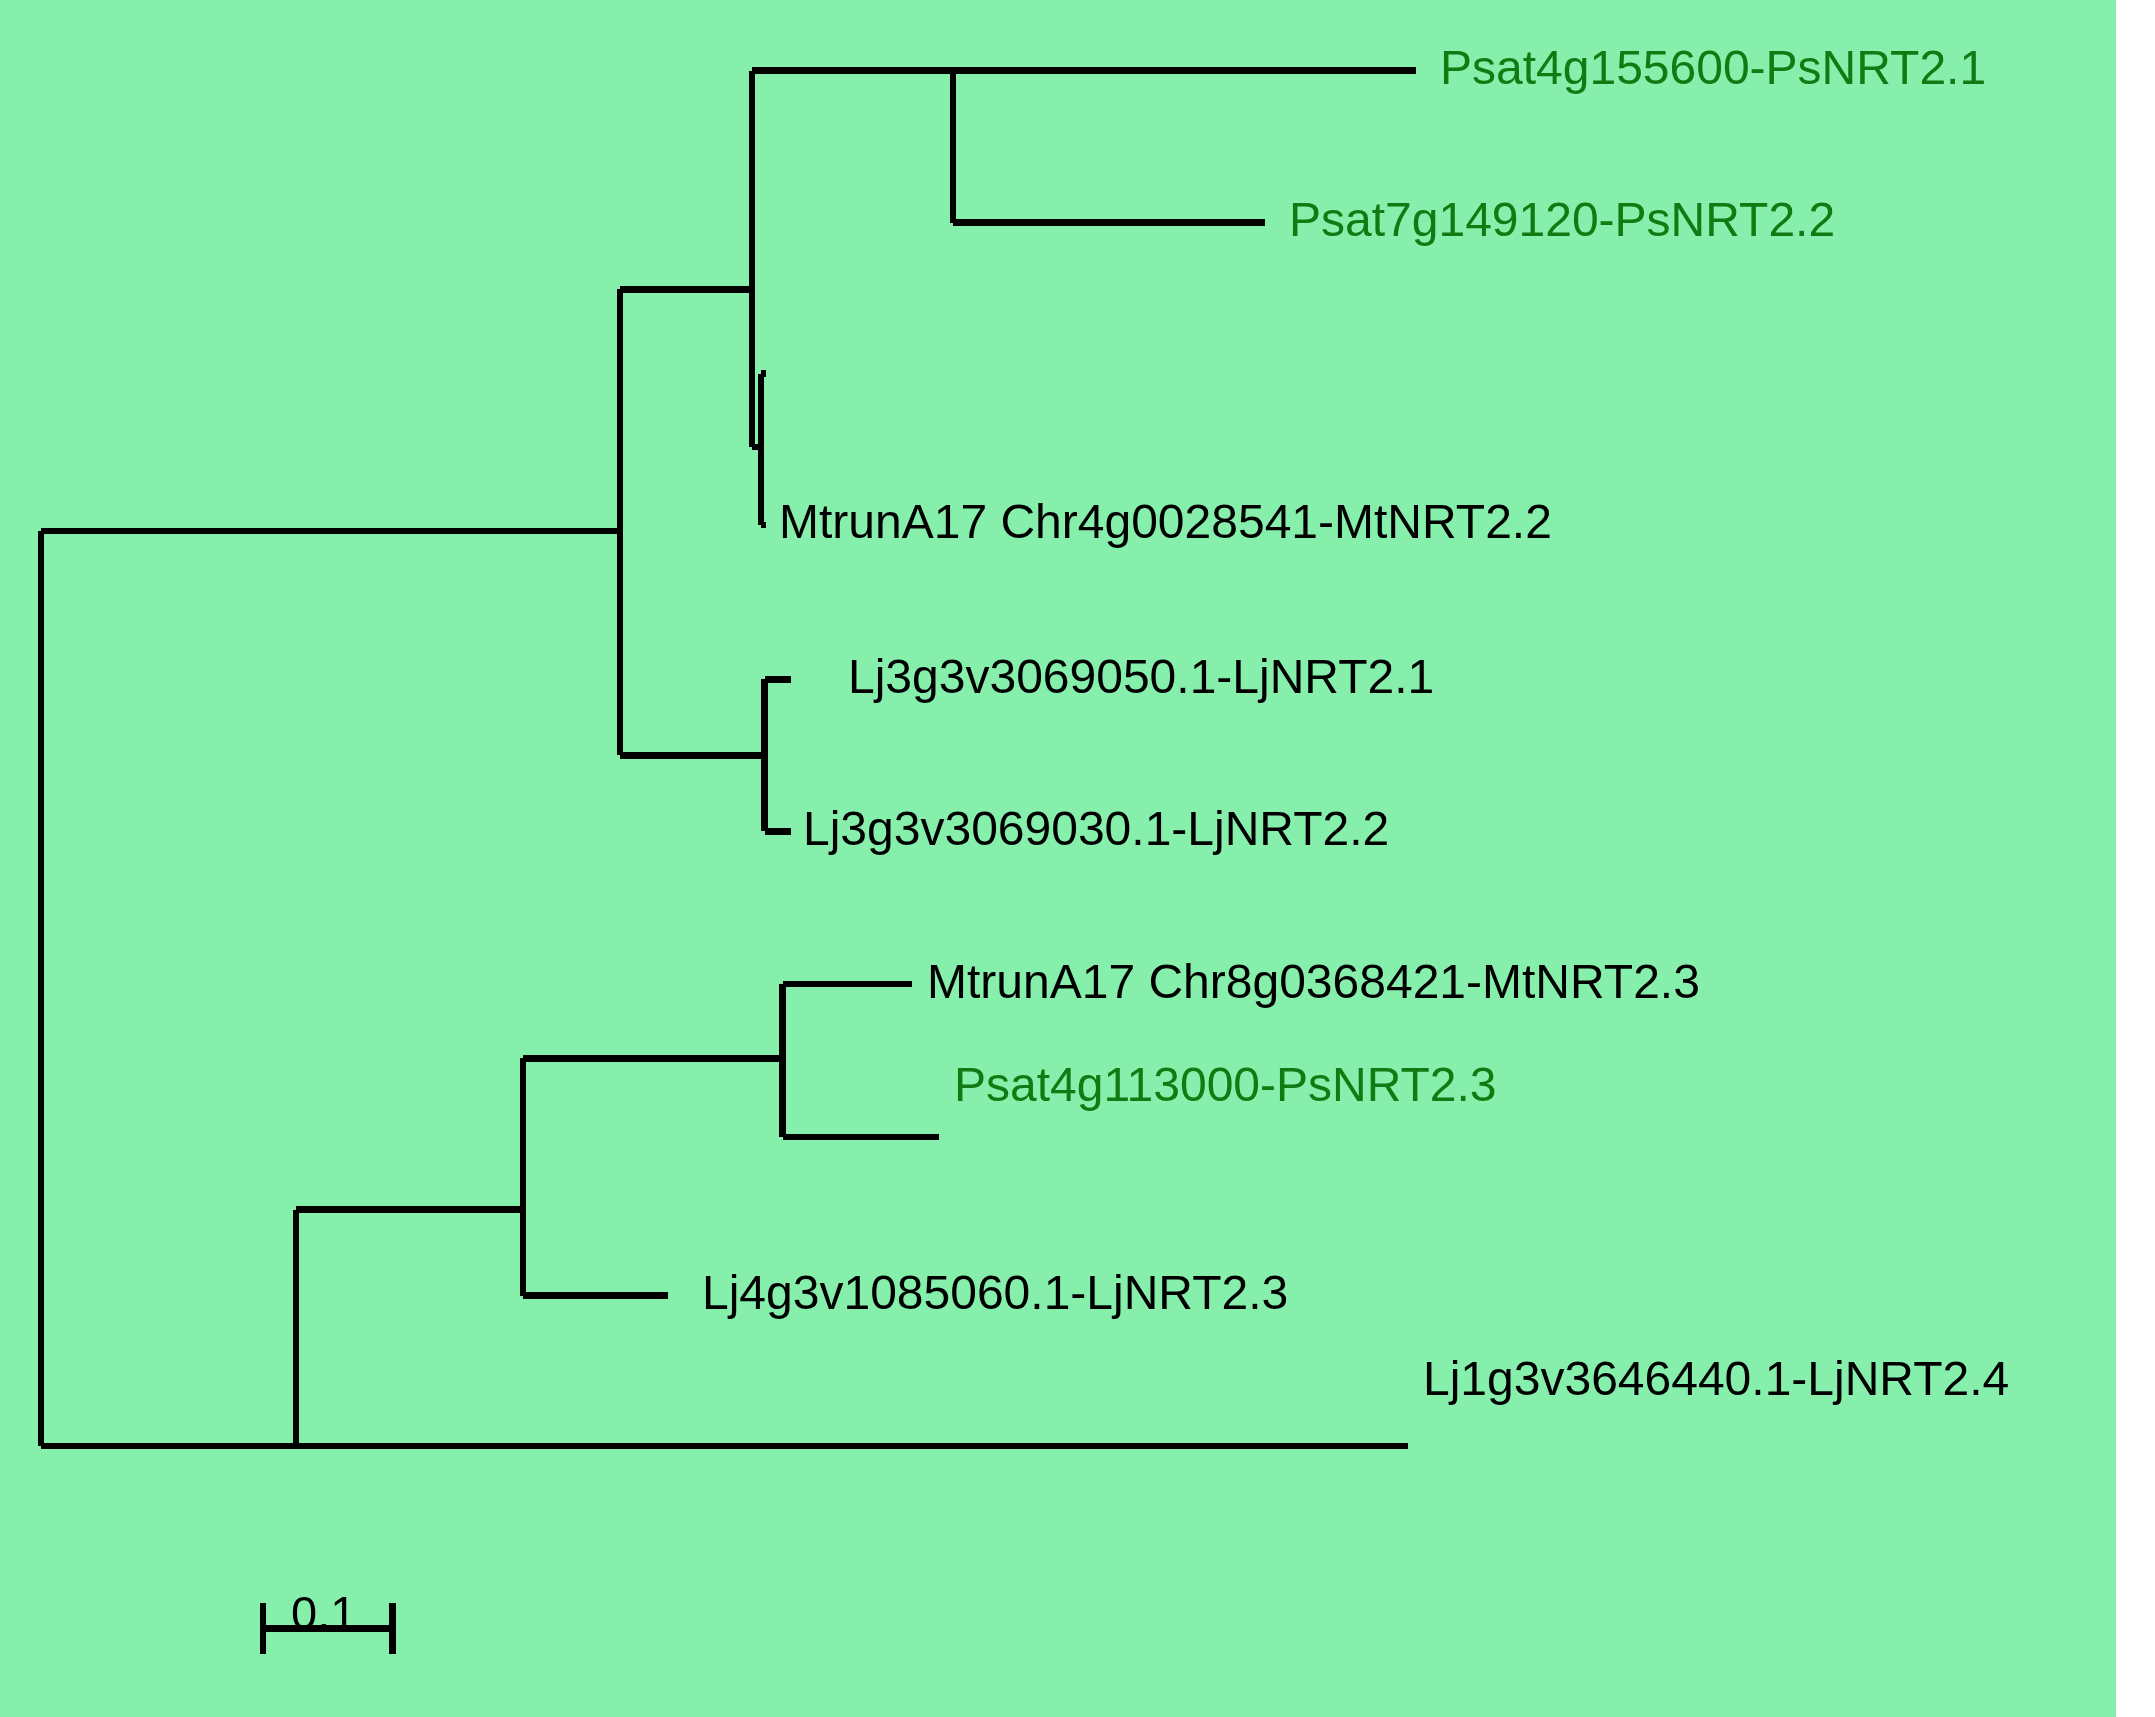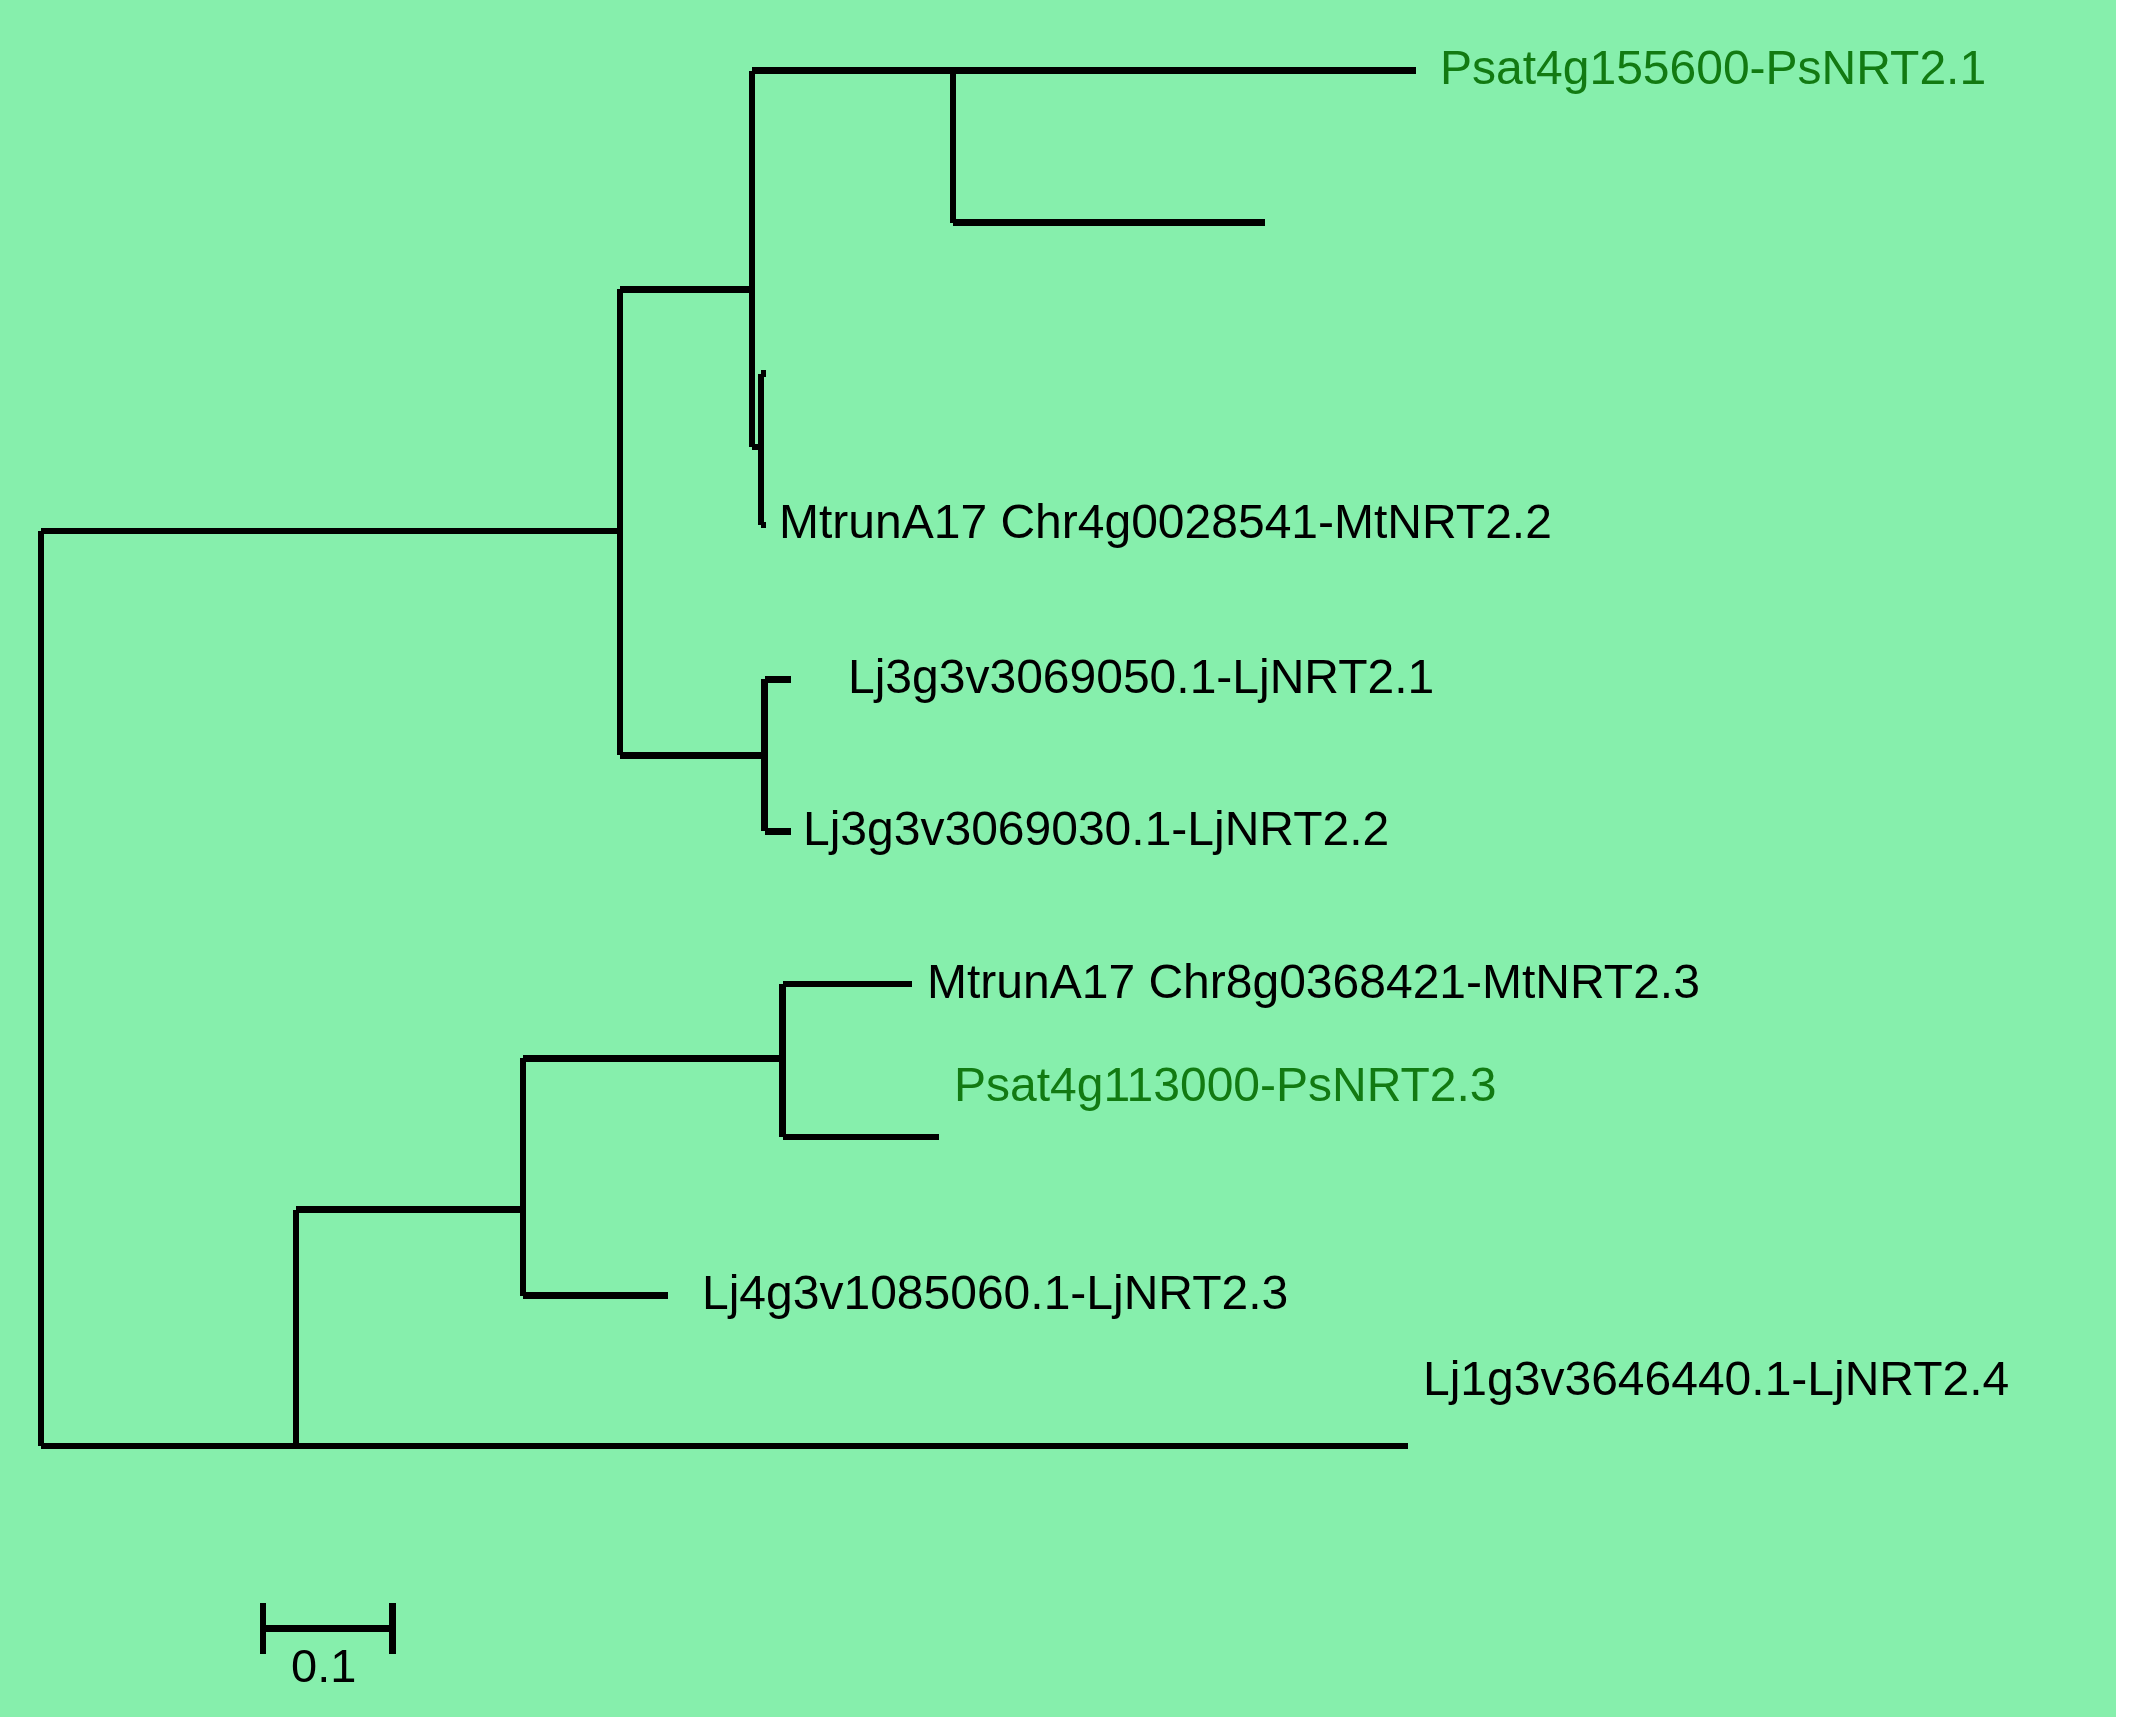--- a/index.html
+++ b/index.html
@@ -93,32 +93,33 @@
       <line x1="865" y1="1257" x2="1038" y2="1257"></line>
 
       <line x1="290" y1="1800" x2="435" y2="1800"></line>
       <line x1="291" y1="1772" x2="291" y2="1828"></line>
       <line x1="434" y1="1772" x2="434" y2="1828"></line>
     </g>
   </svg>
 
   <div class="tip-label highlight" style="left:1440px; top:44px;">Psat4g155600-PsNRT2.1</div>
 
+  <div class="tip-label highlight" style="left:1289px; top:196px;">Psat7g149120-PsNRT2.2</div>
 
 
   <div class="tip-label" style="left:779px; top:498px;">MtrunA17 Chr4g0028541-MtNRT2.2</div>
 
   <div class="tip-label" style="left:848px; top:653px;">Lj3g3v3069050.1-LjNRT2.1</div>
 
   <div class="tip-label" style="left:803px; top:805px;">Lj3g3v3069030.1-LjNRT2.2</div>
 
   <div class="tip-label" style="left:927px; top:958px;">MtrunA17 Chr8g0368421-MtNRT2.3</div>
 
   <div class="tip-label highlight" style="left:954px; top:1061px;">Psat4g113000-PsNRT2.3</div>
 
   <div class="tip-label" style="left:702px; top:1269px;">Lj4g3v1085060.1-LjNRT2.3</div>
 
   <div class="tip-label" style="left:1423px; top:1355px;">Lj1g3v3646440.1-LjNRT2.4</div>
 
-  <div class="scale-label" style="left:291px; top:1642px;">0.1</div>
+  <div class="scale-label" style="left:291px; top:1589px;">0.1</div>
 
 </div>
 
 
 </body></html>

